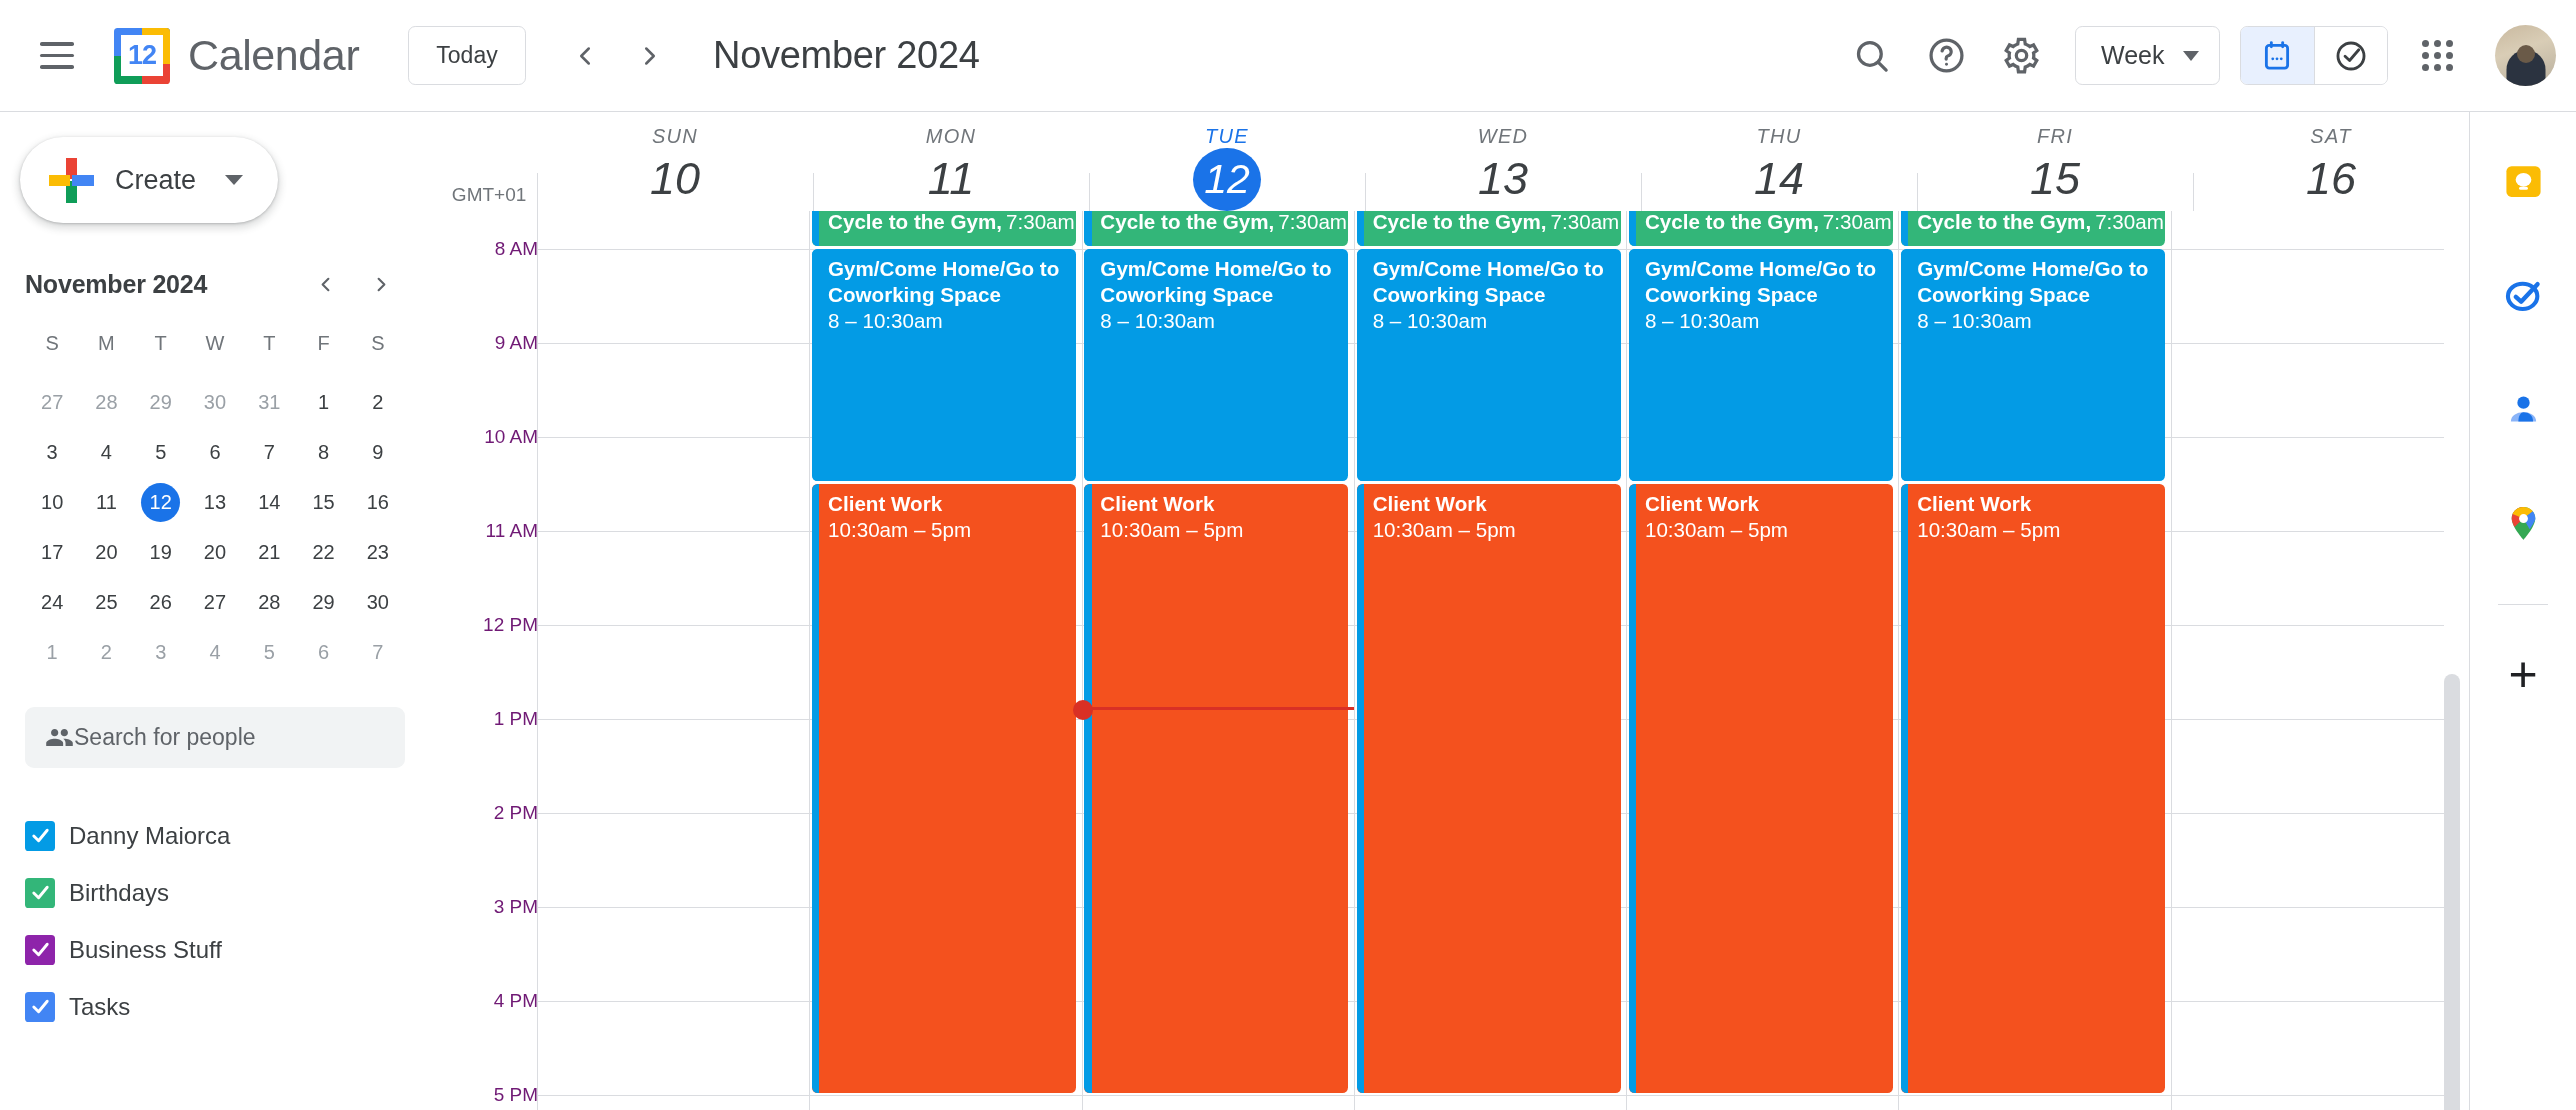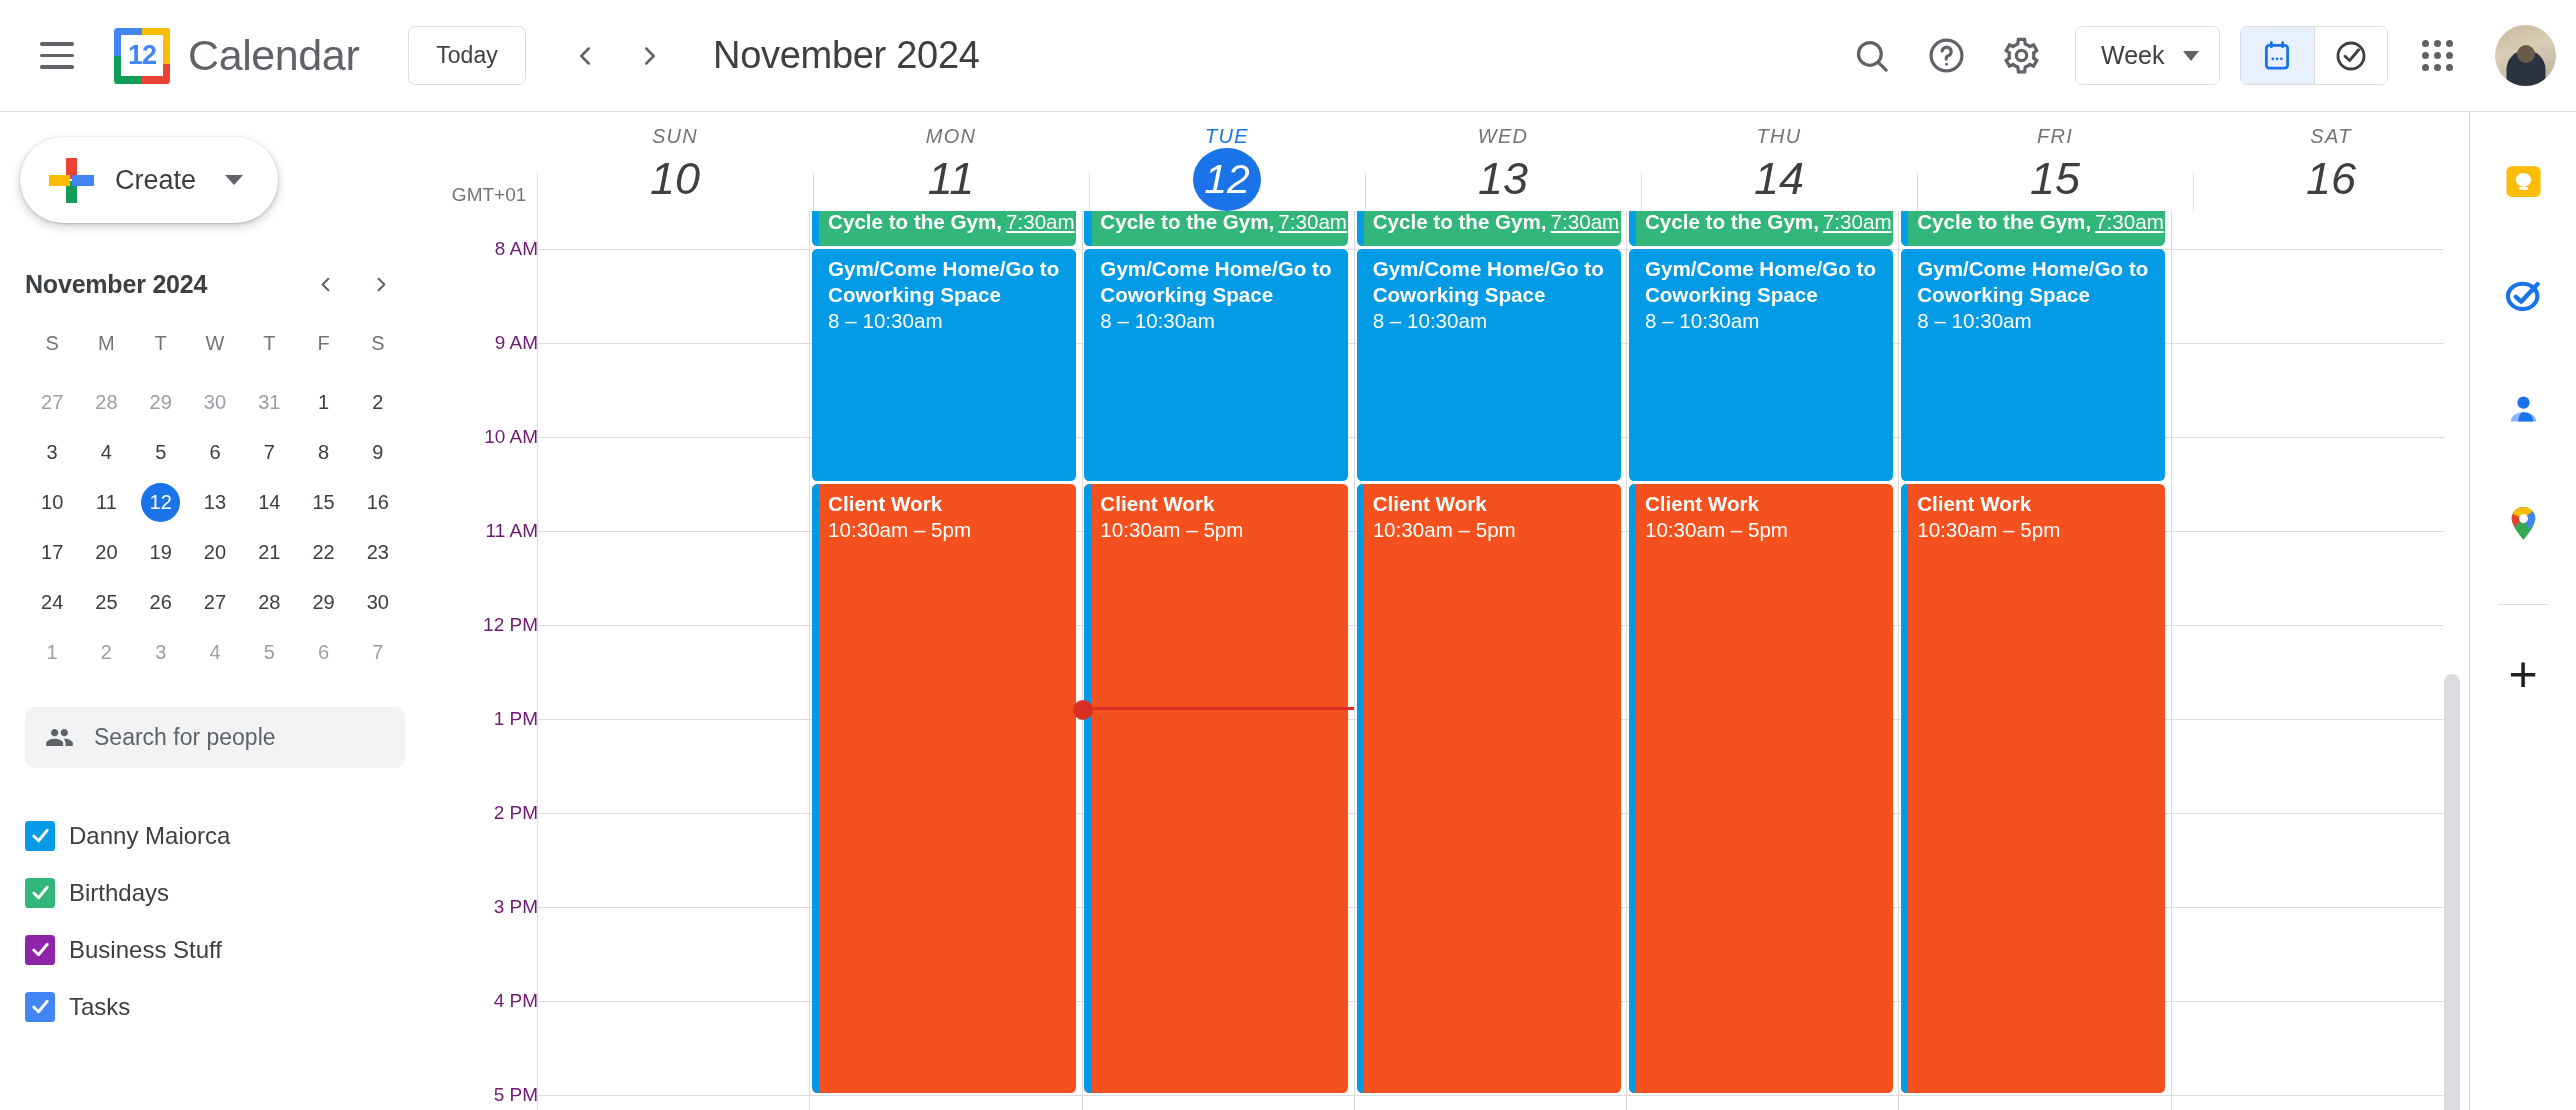--- a/index.html
+++ b/index.html
@@ -137,21 +137,21 @@
   .mini-day { height:50px; display:flex; align-items:center; justify-content:center; font-size:20px; color:#3c4043; cursor:pointer; }
   .mini-day.muted { color:#9aa0a6; }
   .mini-day .num { width:39px;height:39px;border-radius:50%;display:flex;align-items:center;justify-content:center; }
   .mini-day.today .num { background:#1a73e8; color:#fff; font-weight:400; }
 
   .people-search {
     margin:30px 25px 0 25px; height:61px; background:#f1f3f4; border-radius:9px;
     display:flex; align-items:center; padding:0 20px; cursor:text;
   }
   .people-search svg { width:29px;height:29px;color:#5f6368;flex:none; }
-  .people-search .ph { margin-left:20px; font-size:23px; color:#5f6368; }
+  .people-search .ph { font-size:23px; color:#5f6368; }
 
   .cal-section { margin:39px 25px 0 25px; }
   .cal-section-head { display:flex; align-items:center; height:50px; cursor:pointer; }
   .cal-section-title { font-size:25px; color:#3c4043; }
   .cal-section-head .chev { margin-left:auto; color:#5f6368; display:flex; }
   .cal-section-head .chev svg { width:27px;height:27px; }
 
   .cal-item { display:flex; align-items:center; height:57px; cursor:pointer; }
   .cal-check { width:30px;height:30px;border-radius:3.6px; display:flex; align-items:center; justify-content:center; flex:none; }
   .cal-check svg { width:23px;height:23px; color:#fff; }
@@ -188,21 +188,21 @@
   .event {
     position:absolute; left:1.8px; right:5.4px; border-radius:5.4px; overflow:hidden;
     padding:3.6px 0 0 0; cursor:pointer; color:#fff;
   }
   .event .stripe { position:absolute; left:0; top:0; bottom:0; width:7.2px; background:#039be5; border-radius:5.4px 0 0 5.4px; }
   .event .ev-inner { padding:3.6px 7.2px 1.8px 16px; }
   .event .ev-title { font-size:20.6px; font-weight:700; line-height:26px; }
   .event .ev-time { font-size:20.6px; font-weight:400; line-height:26px; }
   .event.inline .ev-inner { white-space:nowrap; overflow:hidden; }
   .event.inline .ev-title { display:inline; }
-  .event.inline .ev-time { display:inline;text-decoration:underline; }
+  .event.inline .ev-time { display:inline; }
 
   .now-line { position:absolute; left:0; right:0; height:2.7px; background:#d93025; z-index:40; }
   .now-dot { position:absolute; left:-10px; top:-7.2px; width:20px;height:20px;border-radius:50%;background:#d93025; }
 
   .vscroll { position:absolute; right:9px; top:562px; width:16px; height:502px; background:#dadce0; border-radius:8px; cursor:pointer; z-index:60; }
 
   
   .rail {
     position:absolute; top:112px; right:0; width:107px; height:999px;
     background:#fff; border-left:0.9px solid #dadce0;

